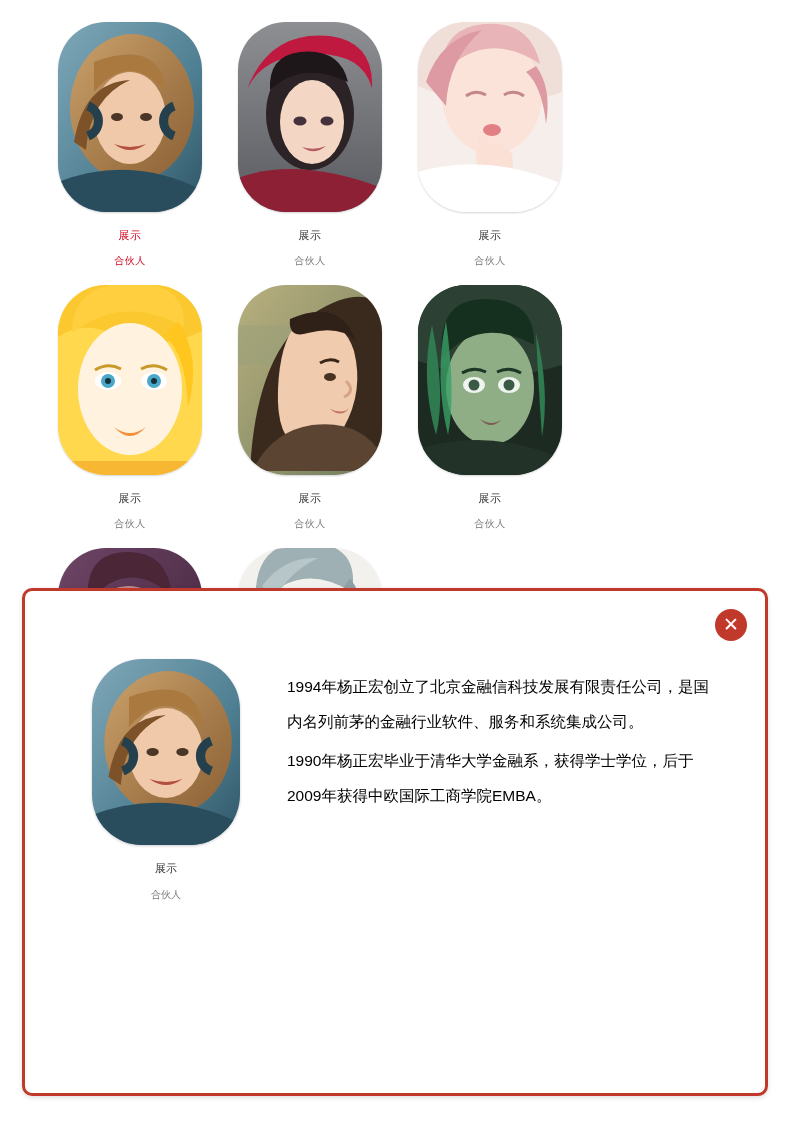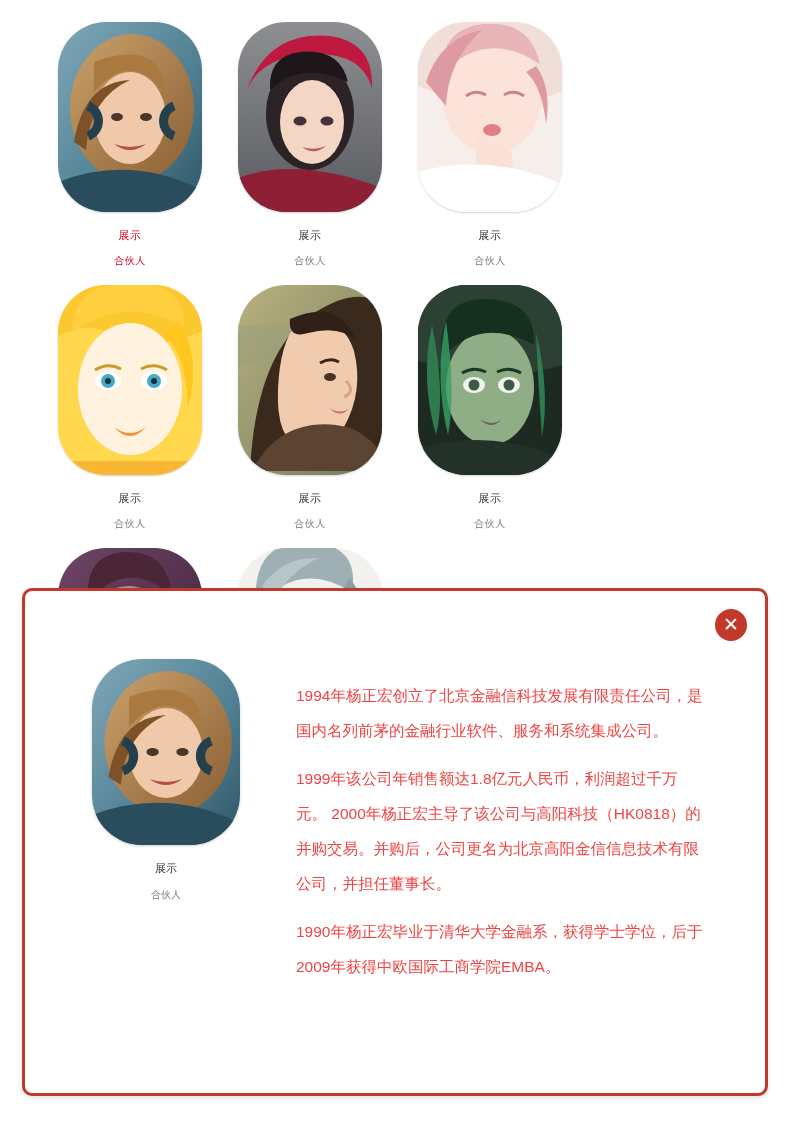--- a/index.html
+++ b/index.html
@@ -114,24 +114,24 @@
     margin-top: 12px;
     font-size: 10px;
     color: #777;
   }
   .bio-text {
     flex: 1;
     padding-left: 32px;
     padding-top: 6px;
   }
   .bio-text p {
-    margin: 13px;
+    margin: 4px;
     font-size: 15.5px;
     line-height: 35px;
-    color: #ef4444;
+    color: #000000;
     font-family: "Liberation Sans", sans-serif;
   }
 </style>
 </head>
 <body>
 
 <div class="page">
 
   <div class="grid">
 
@@ -366,19 +366,18 @@
             <path d="M116 82 a16 16 0 0 0 0 30" stroke="#23404c" stroke-width="9" fill="none"></path>
             <path d="M0 156 q72 -28 144 8 v22 H0 z" fill="#2a4d5e"></path>
           </svg>
         </div>
         <div class="bio-cap1">展示</div>
         <div class="bio-cap2">合伙人</div>
       </div>
 
       <div class="bio-text">
         <p>1994年杨正宏创立了北京金融信科技发展有限责任公司，是国内名列前茅的金融行业软件、服务和系统集成公司。</p>
-        <p>1999年该公司年销售额达1.8亿元人民币，利润超过千万元。 2000年杨正宏主导了该公司与高阳科技（HK0818）的并购交易。并购后，公司更名为北京高阳金信信息技术有限公司，并担任董事长。</p>
         <p>1990年杨正宏毕业于清华大学金融系，获得学士学位，后于2009年获得中欧国际工商学院EMBA。</p>
       </div>
     </div>
   </div>
 
 </div>
 
 </body></html>

